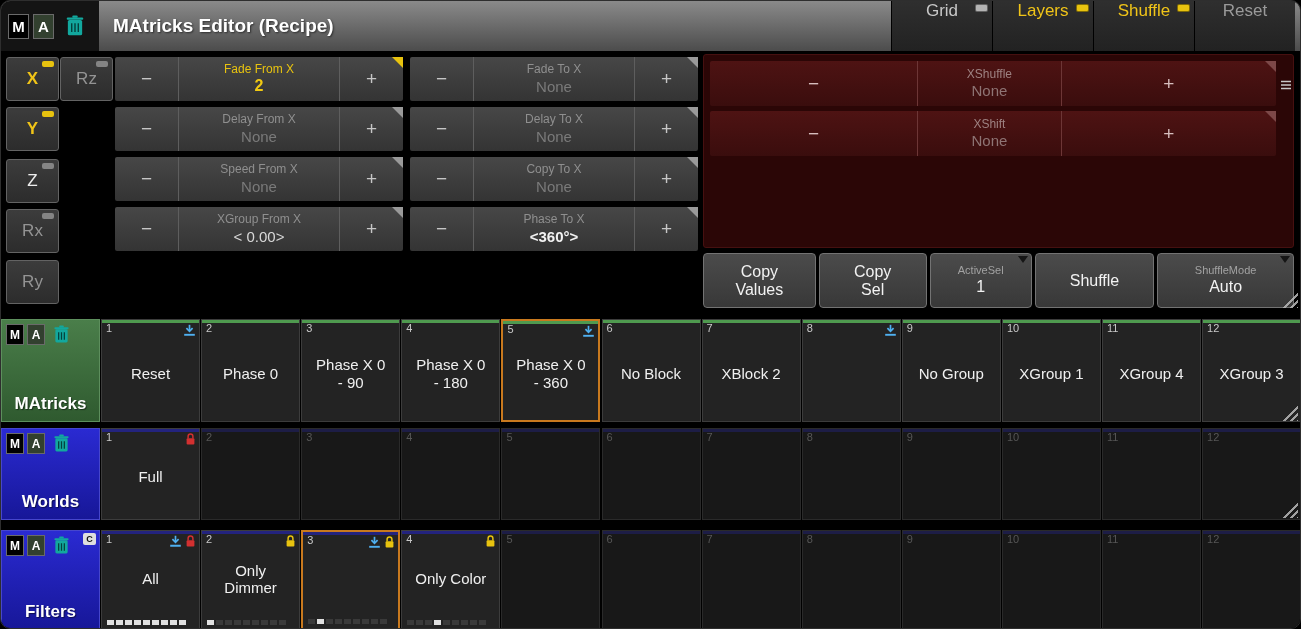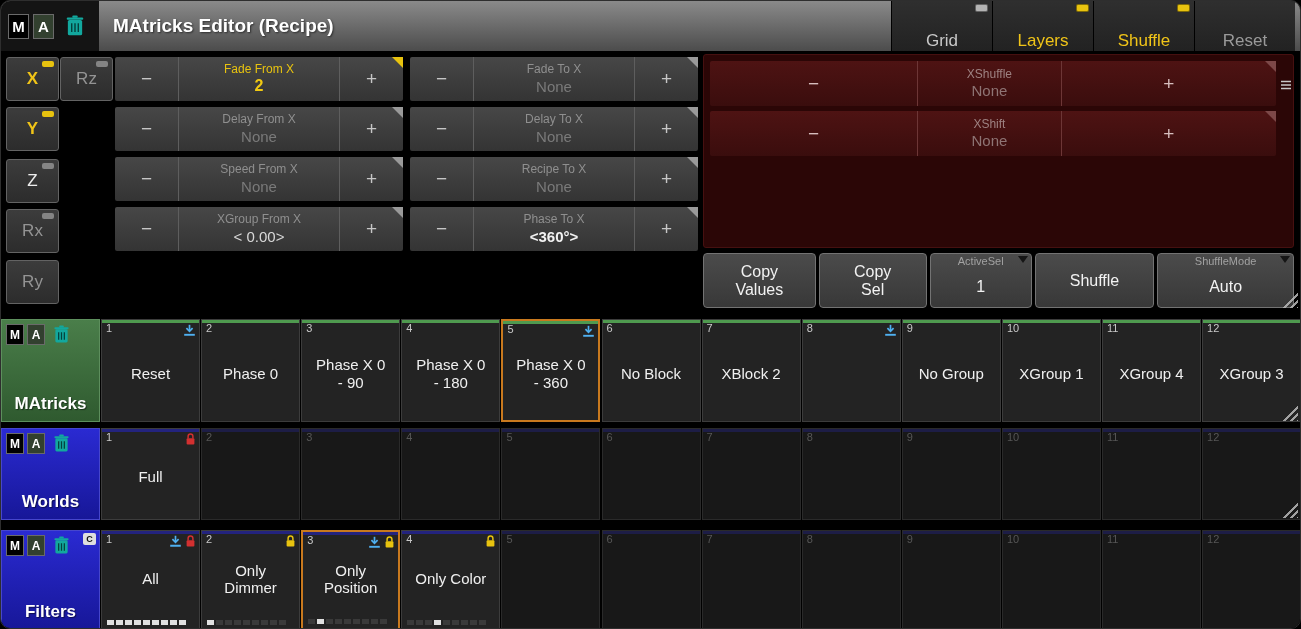--- a/index.html
+++ b/index.html
@@ -9,21 +9,21 @@
 
   
   .titlebar { position:absolute; left:0; top:0; width:100%; height:50px; background:linear-gradient(#8a8a8a,#4c4c4c); }
   .logo-area { position:absolute; left:0; top:0; width:98px; height:50px; background:#141414; display:flex; align-items:center; padding-left:7px; gap:4px; }
   .ma-box { width:21px; height:25px; display:flex; align-items:center; justify-content:center; color:#fff; font-weight:bold; font-size:15px; border:1px solid #6a6a6a; }
   .ma-m { background:#000; }
   .ma-a { background:#32402f; }
   .trash-slot { margin-left:7px; display:flex; align-items:center; }
   .tb-title { position:absolute; left:112px; top:0; height:50px; display:flex; align-items:center; color:#fff; font-weight:bold; font-size:19px; text-shadow:1px 1px 2px rgba(0,0,0,.55); }
   #tb-buttons { position:absolute; right:5px; top:0; height:50px; display:flex; background:#0d0d0d; }
-  .tb-btn { width:101px; height:50px; position:relative; display:flex; align-items:flex-end; justify-content:center; font-size:17px; border-left:1px solid #000; cursor:pointer; }
+  .tb-btn { width:101px; height:50px; position:relative; display:flex; align-items:flex-start; justify-content:center; font-size:17px; border-left:1px solid #000; cursor:pointer; }
   .bg-dark { background:linear-gradient(#2f2f2f,#222); }
   .bg-green { background:linear-gradient(#2c5a2c,#1c421c); }
   .txt-normal { color:#c8c8c8; } .txt-yellow { color:#f0c418; } .txt-olive { color:#b6ca33; } .txt-dim { color:#9a9a9a; }
   .ind { position:absolute; top:3px; right:4px; width:13px; height:8px; border-radius:2px; border:1px solid rgba(0,0,0,.45); }
   .ind-gray { background:#b4b4b4; } .ind-yellow { background:#e8c30f; } .ind-darkgreen { background:#173a14; border-color:#3c5c3c; }
 
   
   #axis-tabs { position:absolute; left:0; top:56px; width:112px; height:252px; }
   .axis-btn { position:absolute; width:53px; height:44px; background:linear-gradient(#3c3c3c,#2c2c2c); border:1px solid #636363; border-radius:3px; display:flex; align-items:center; justify-content:center; font-size:17px; cursor:pointer; }
   .axis-led { position:absolute; top:3px; right:4px; width:12px; height:6px; border-radius:2px; }
@@ -55,21 +55,21 @@
   .scell .plus { flex:1.5; border-left:1px solid #6d3636; color:#d6bebe; font-size:19px; cursor:pointer; }
   .s-label { font-size:12px; color:#9e8282; line-height:1.1; }
   .s-value { font-size:15px; color:#8e7474; margin-top:1px; }
   .scell .corner { border-top-color:#7c4848; }
   #panel-scroll { position:absolute; right:1px; top:22px; cursor:pointer; }
 
   
   #footer { position:absolute; left:702px; top:252px; width:591px; height:55px; display:flex; gap:3px; }
   .fbtn { position:relative; background:linear-gradient(#4b4b4b,#383838); border:1px solid #737373; border-radius:4px; display:flex; align-items:center; justify-content:center; color:#f2f2f2; font-size:16px; text-align:center; line-height:1.08; cursor:pointer; }
   .fbtn .wrap-label { display:inline-block; max-width:64px; }
-  .combo .title { position:absolute; top:2px; left:0; width:100%; text-align:center; font-size:11px; color:#a2a2a2; }
+  .combo .title { position:absolute; top:11px; left:0; width:100%; text-align:center; font-size:11px; color:#a2a2a2; }
   .combo .value { margin-top:12px; }
   .dd { position:absolute; top:2px; right:3px; width:0; height:0; border-left:5px solid transparent; border-right:5px solid transparent; border-top:7px solid #151515; }
 
   
   .grip { position:absolute; width:17px; height:17px; clip-path:polygon(100% 0,100% 100%,0 100%); background:repeating-linear-gradient(135deg, transparent 0 3px, #b8b8b8 3px 5px); opacity:.85; cursor:nwse-resize; }
 
   
   .pool-row { position:absolute; left:0; width:1301px; }
   #pool-matricks { top:318px; height:103px; }
   #pool-worlds   { top:427px; height:92px; }
@@ -204,21 +204,21 @@
         <div class="mid">
           <div class="e-label">Speed From X</div>
           <div class="e-value">None</div>
         </div>
         <div class="plus">+</div>
         <div class="corner"></div>
       </div>
       <div class="ecell ">
         <div class="minus">−</div>
         <div class="mid">
-          <div class="e-label">Recipe To X</div>
+          <div class="e-label">Copy To X</div>
           <div class="e-value">None</div>
         </div>
         <div class="plus">+</div>
         <div class="corner"></div>
       </div>
       <div class="ecell value">
         <div class="minus">−</div>
         <div class="mid">
           <div class="e-label">XGroup From X</div>
           <div class="e-value">&lt; 0.00&gt;</div>
@@ -525,21 +525,20 @@
             <span class="dot"></span>
             <span class="dot"></span>
             <span class="dot"></span>
             <span class="dot"></span>
             <span class="dot"></span>
           </div>
         </div>
         <div class="pool-item selected has-dots" style="left: 300.2px;">
           <div class="strip strip-blue"></div>
           <div class="item-num">3</div>
-          <div class="item-label">Only Position</div>
           <div class="item-icons">
             <span><svg width="13" height="12" viewBox="0 0 13 12">
                 <path d="M6.5 0.8v5.4" stroke="#4fb0f0" stroke-width="1.7" fill="none"></path>
                 <path d="M3.4 4.2l3.1 3.2 3.1-3.2" fill="none" stroke="#4fb0f0" stroke-width="1.7"></path>
                 <path d="M1.2 10.8h10.6" stroke="#4fb0f0" stroke-width="1.9" fill="none"></path>
               </svg></span>
             <span><svg width="11" height="12" viewBox="0 0 11 12">
                 <path d="M3.1 5.4V3.4a2.4 2.4 0 0 1 4.8 0v2" fill="none" stroke="#e8c30f" stroke-width="1.5"></path>
                 <rect x="1.6" y="5.2" width="7.8" height="6.2" rx="1" fill="#e8c30f"></rect>
               </svg></span>

